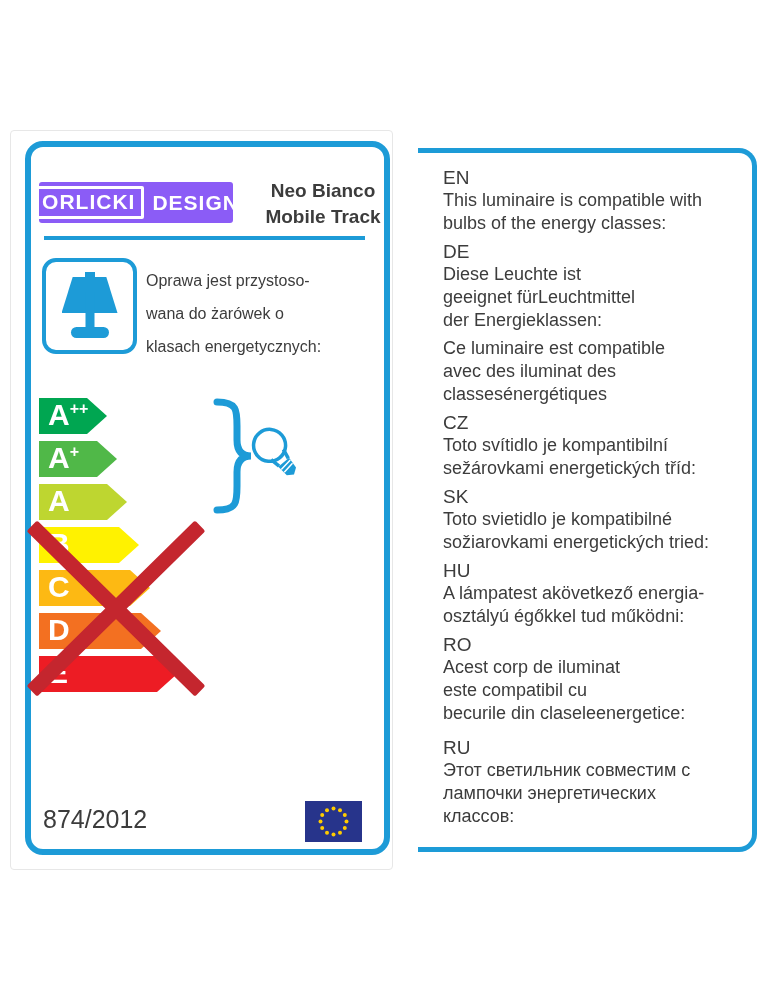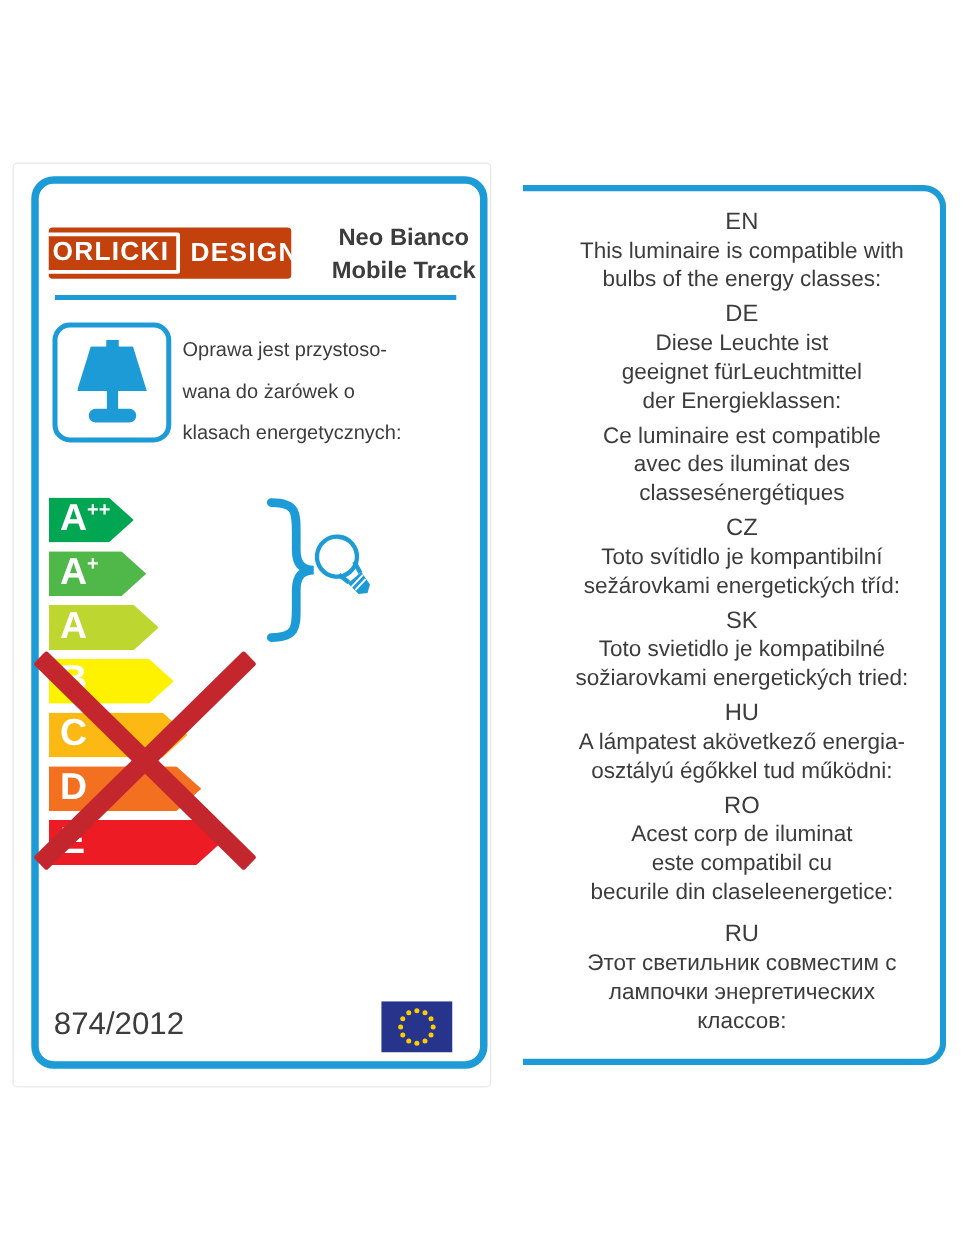--- a/index.html
+++ b/index.html
@@ -9,21 +9,21 @@
 
   
   .paper-edge { position:absolute; left:10px; top:130px; width:383px; height:740px;
     border:1px solid #e7e7e7; border-radius:4px; }
 
   
   .left-panel { position:absolute; left:25px; top:141px; width:365px; height:714px;
     border:6px solid var(--accent); border-radius:18px; background:#fff; }
 
   .logo { position:absolute; left:8px; top:35px; width:194px; height:41px;
-    background:#c2410c; border-radius:3px; display:flex; align-items:center;
+    background:#8b5cf6; border-radius:3px; display:flex; align-items:center;
     justify-content:center; gap:8px; }
   .logo-part1 { color:#fff; font-weight:bold; font-size:21px; letter-spacing:1px;
     border:3px solid #fff; padding:1px 6px 2px 6px; border-radius:2px; }
   .logo-part2 { color:#fff; font-weight:bold; font-size:21px; letter-spacing:1px; }
 
   .product-name { position:absolute; left:228px; top:31px; width:128px;
     text-align:center; font-size:19px; font-weight:600; color:var(--ink);
     line-height:26px; white-space:pre-line; }
 
   .divider { position:absolute; left:13px; top:89px; width:321px; height:4px;
@@ -62,21 +62,21 @@
 
   .regulation { position:absolute; left:12px; top:658px; font-size:25px;
     font-weight:normal; color:var(--ink); }
   .eu-flag { position:absolute; left:274px; top:654px; }
 
   
   .right-panel { position:absolute; left:418px; top:148px; width:339px; height:704px;
     border-top:5px solid var(--accent); border-right:5px solid var(--accent);
     border-bottom:5px solid var(--accent); border-radius:0 18px 18px 0;
     padding:13px 8px 0 25px; overflow:hidden; }
-  .lang-section { margin-top:5px;text-align:center; }
+  .lang-section { margin-top:5px; }
   .lang-section:first-child { margin-top:0; }
   .lang-code { font-size:19px; line-height:23px; color:var(--ink); }
   .lang-text { font-size:18px; line-height:23px; color:var(--ink); white-space:pre-line; }
   .lang-section.gap-before { margin-top:11px; }
 </style>
 </head>
 <body>
 
 <div class="page">
 

